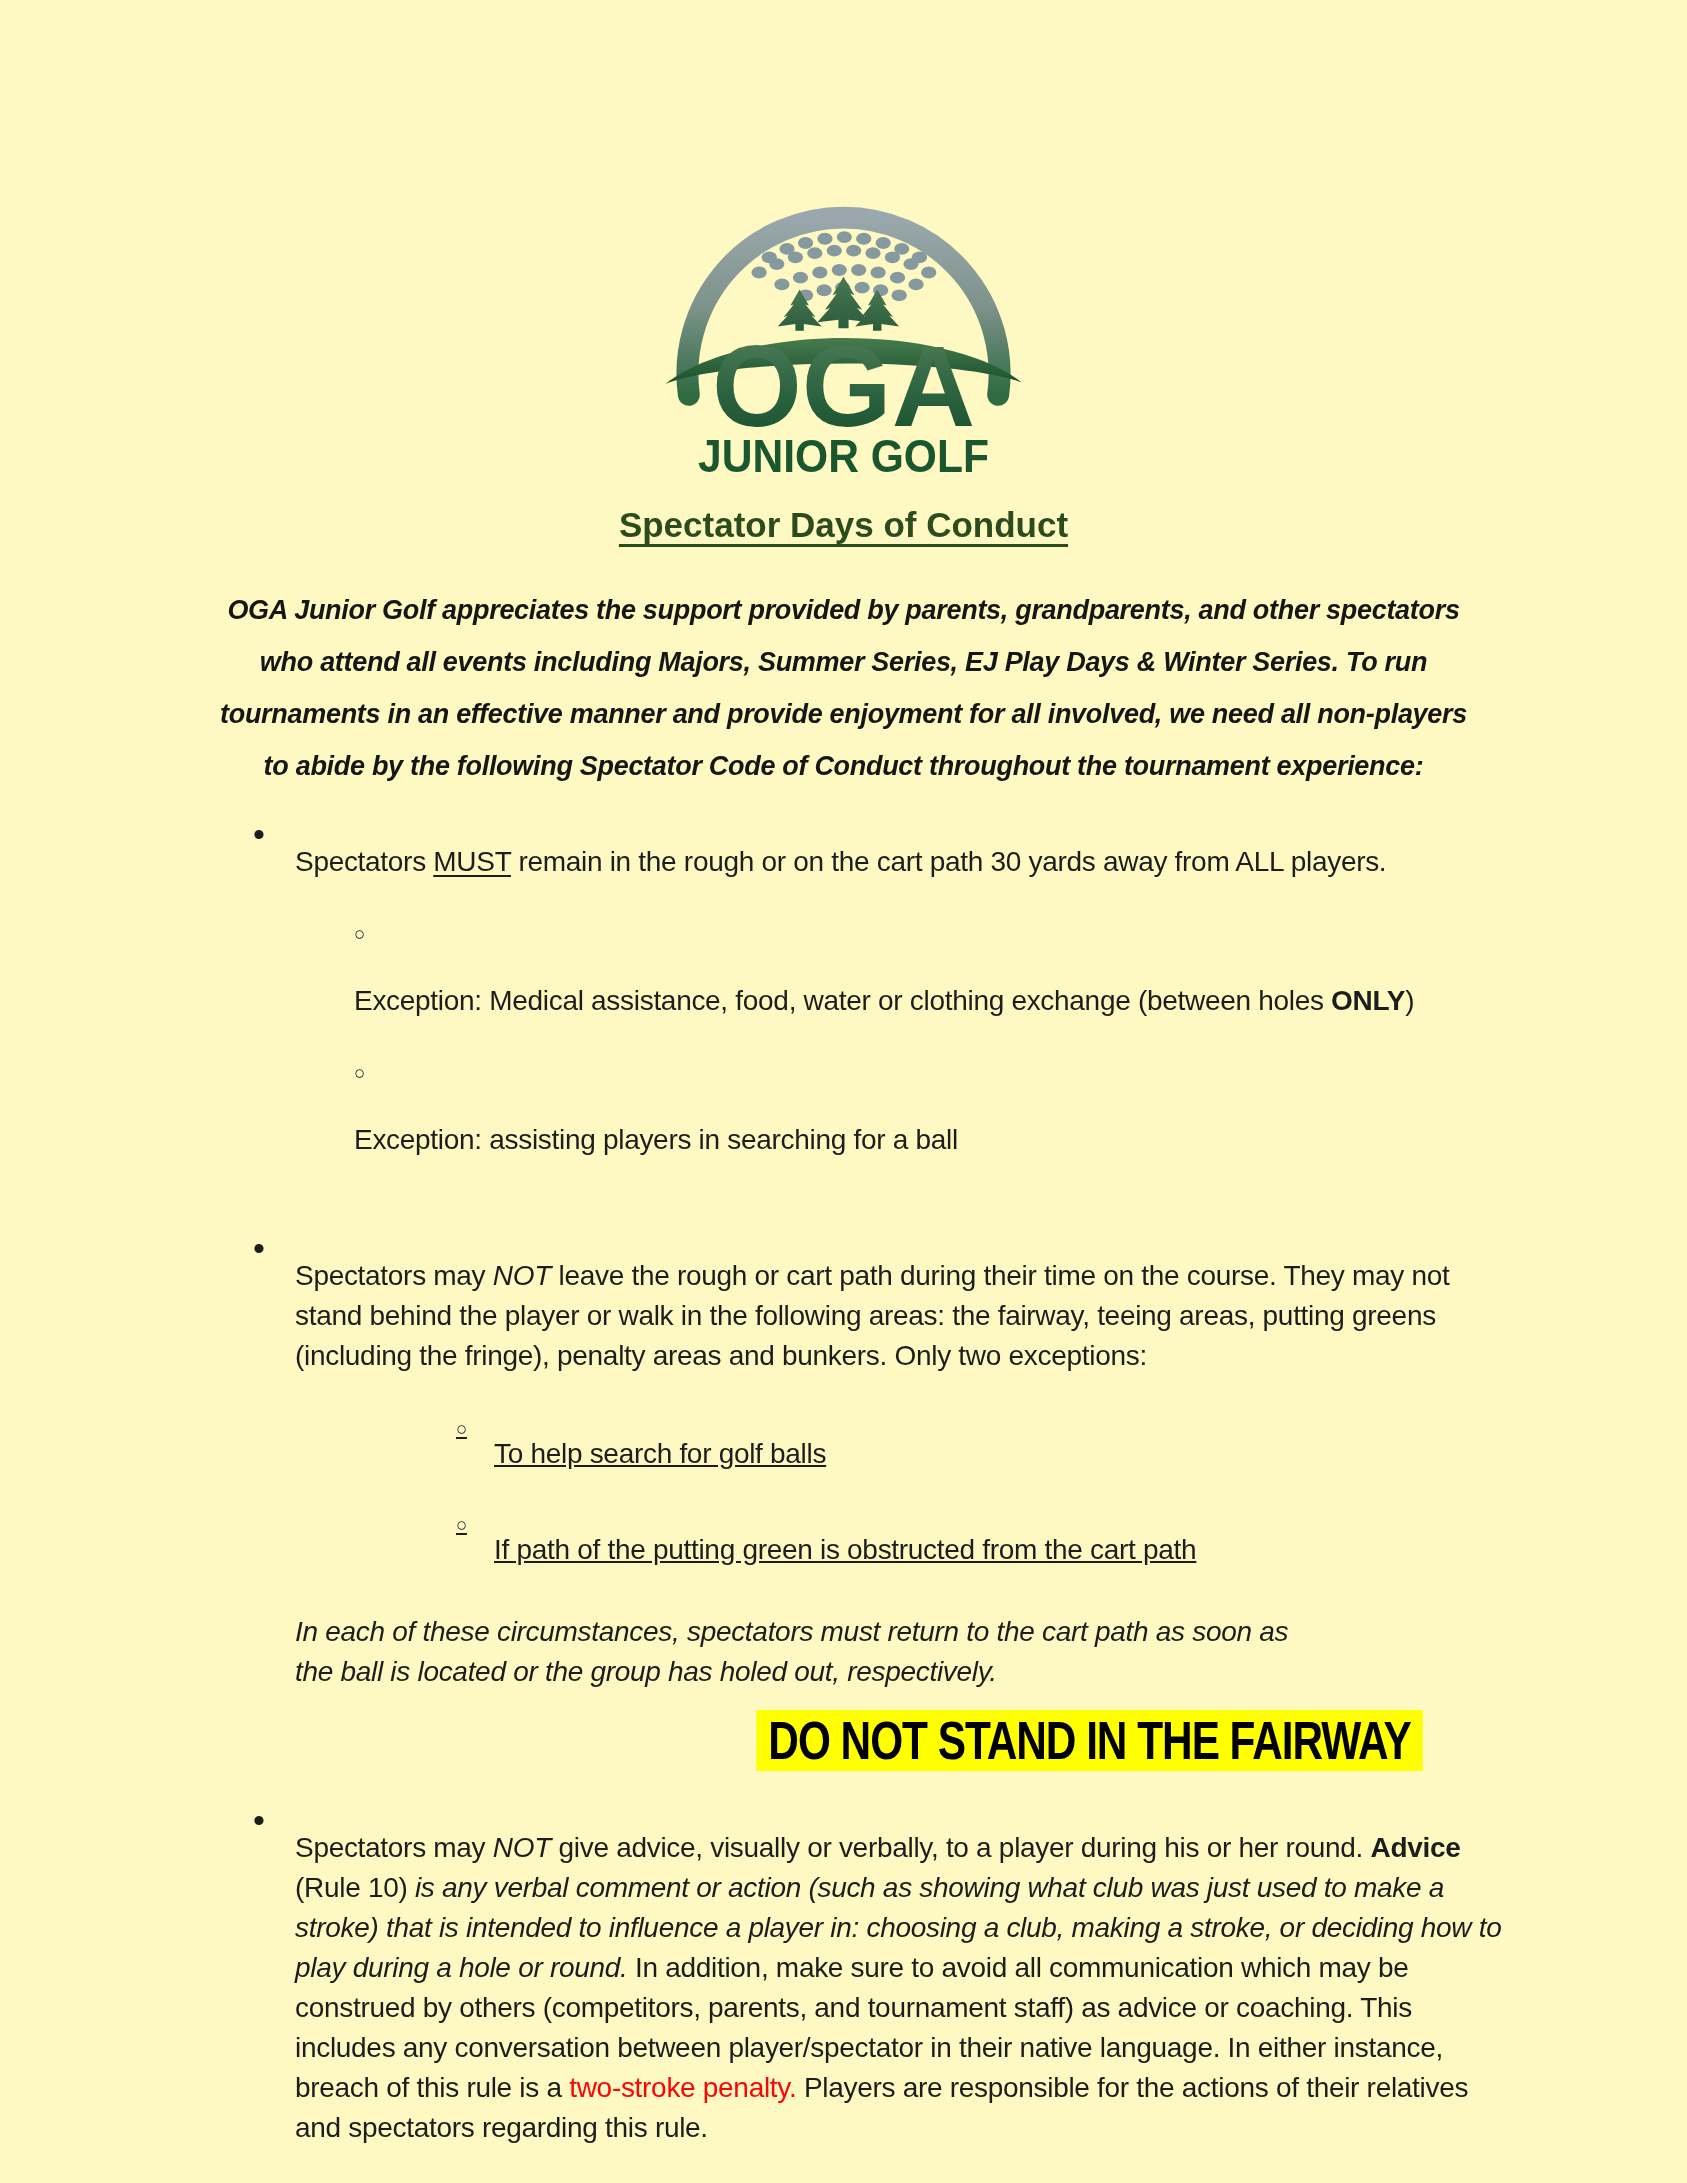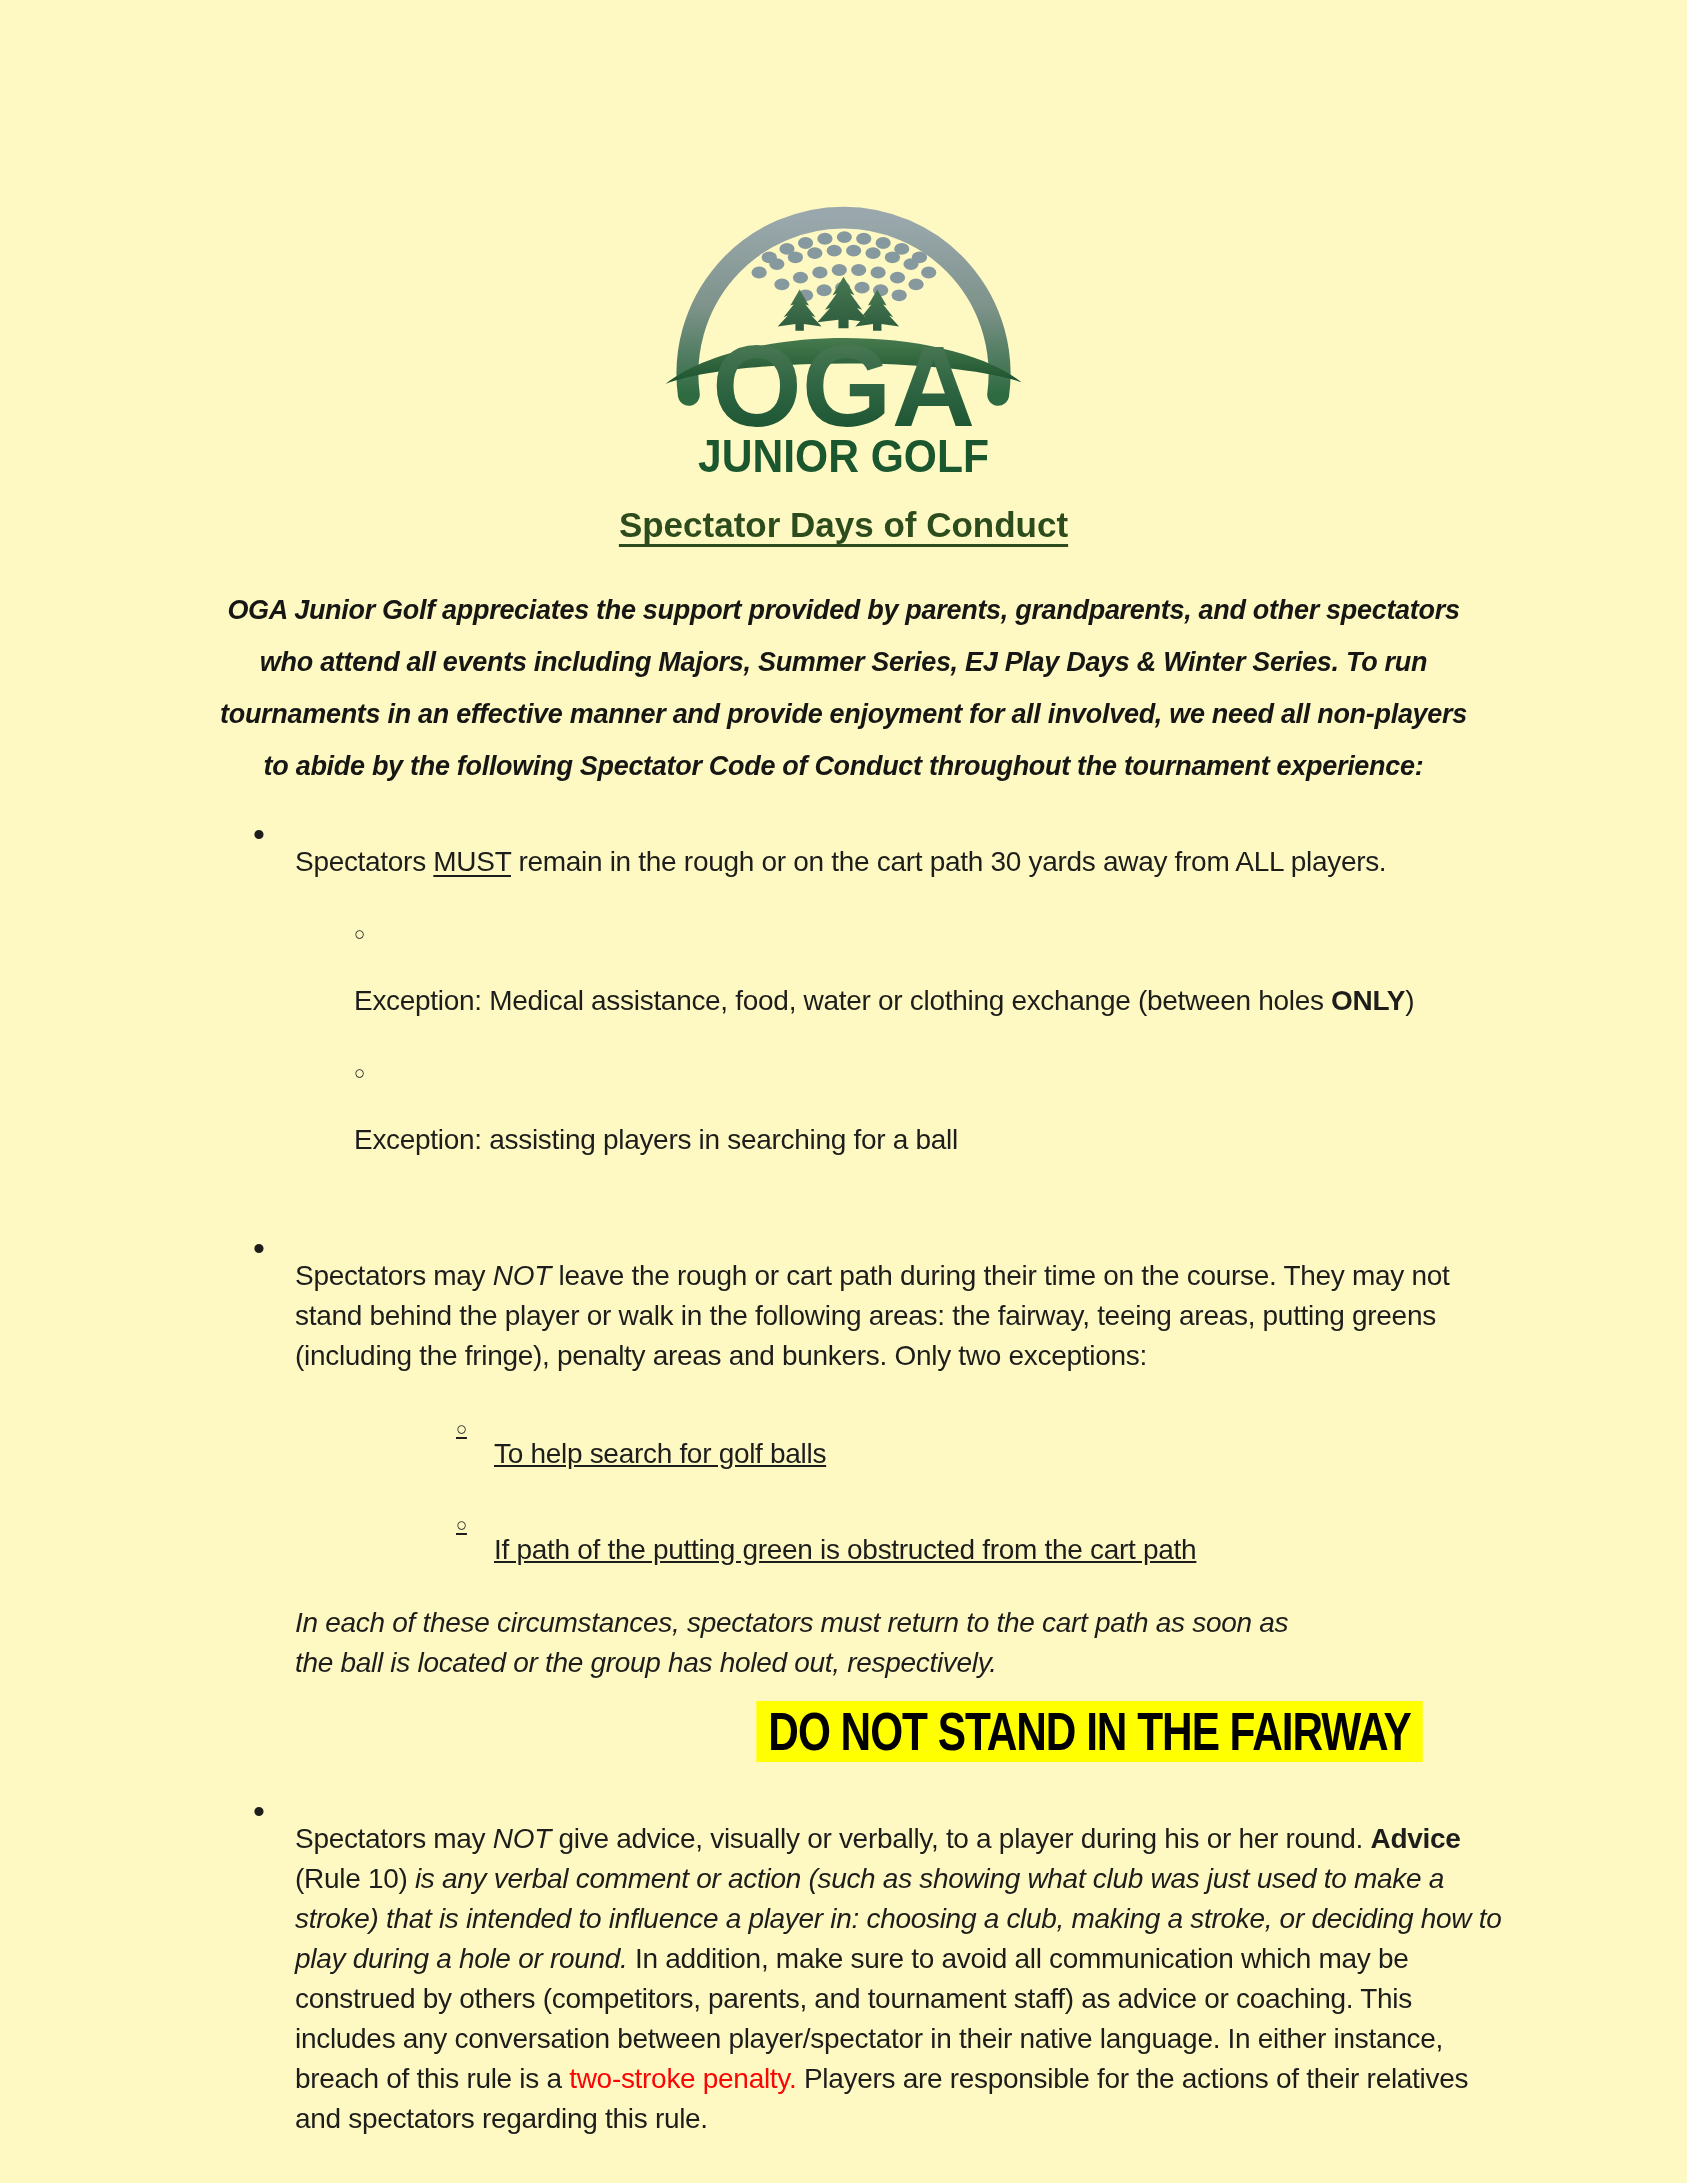--- a/index.html
+++ b/index.html
@@ -59,21 +59,21 @@
   .l2b{margin-left:245px;}
   .l2b > .mk{flex:0 0 38px;}
   .l2a > .mk::before,
   .l2b > .mk::before{content:"\25CB";font-size:18.6px;line-height:40px;position:relative;top:0.8px;}
   .txt{flex:1;}
 
   .list1{margin-top:22px;}
   .b2{margin-top:40px;}
   .b2subs{margin-top:1.7px;text-decoration:underline;}
   .note{
-    margin:5px 202px 0 84px;
+    margin:14px 202px 0 84px;
     font-style:italic;
   }
   .banner-row{
     margin-top:18.6px;
     text-align:right;
   }
   .banner{
     display:inline-block;
     background:#ffff00;
     color:#000000;

